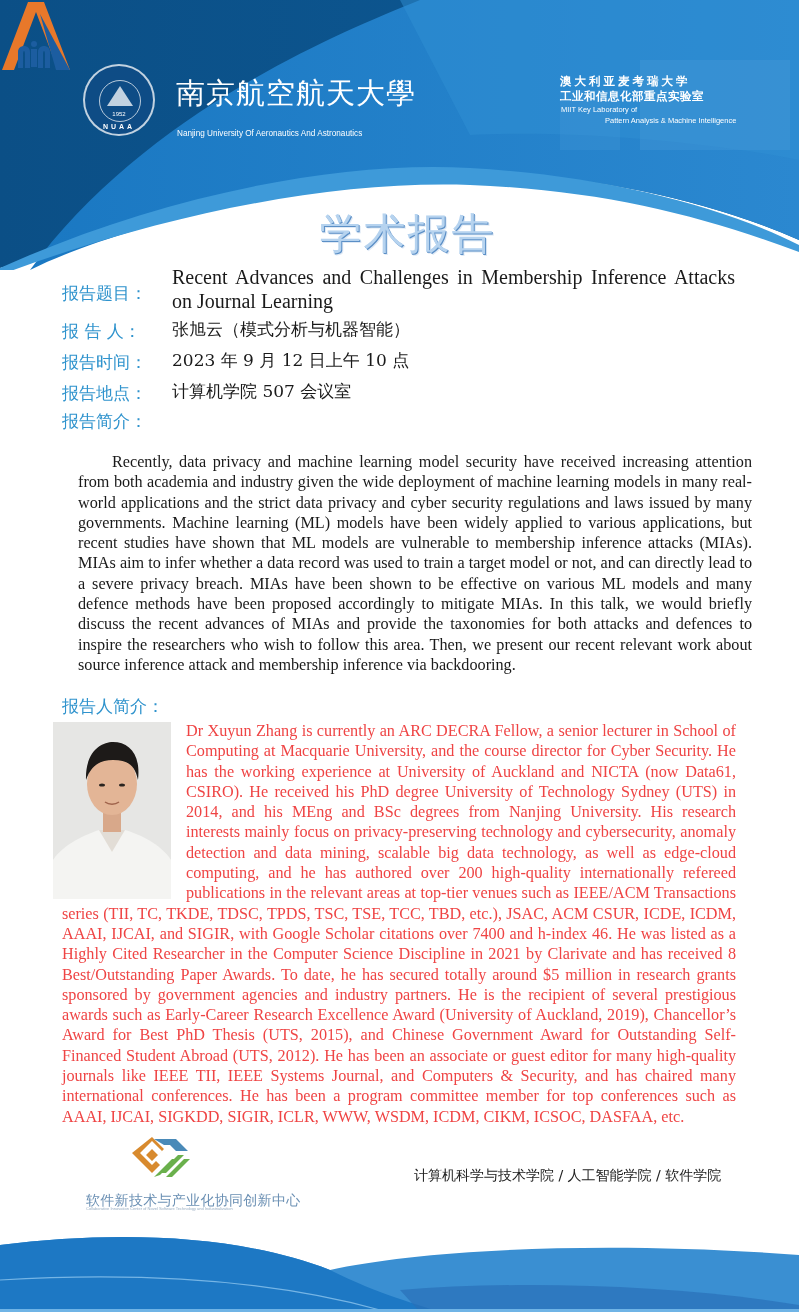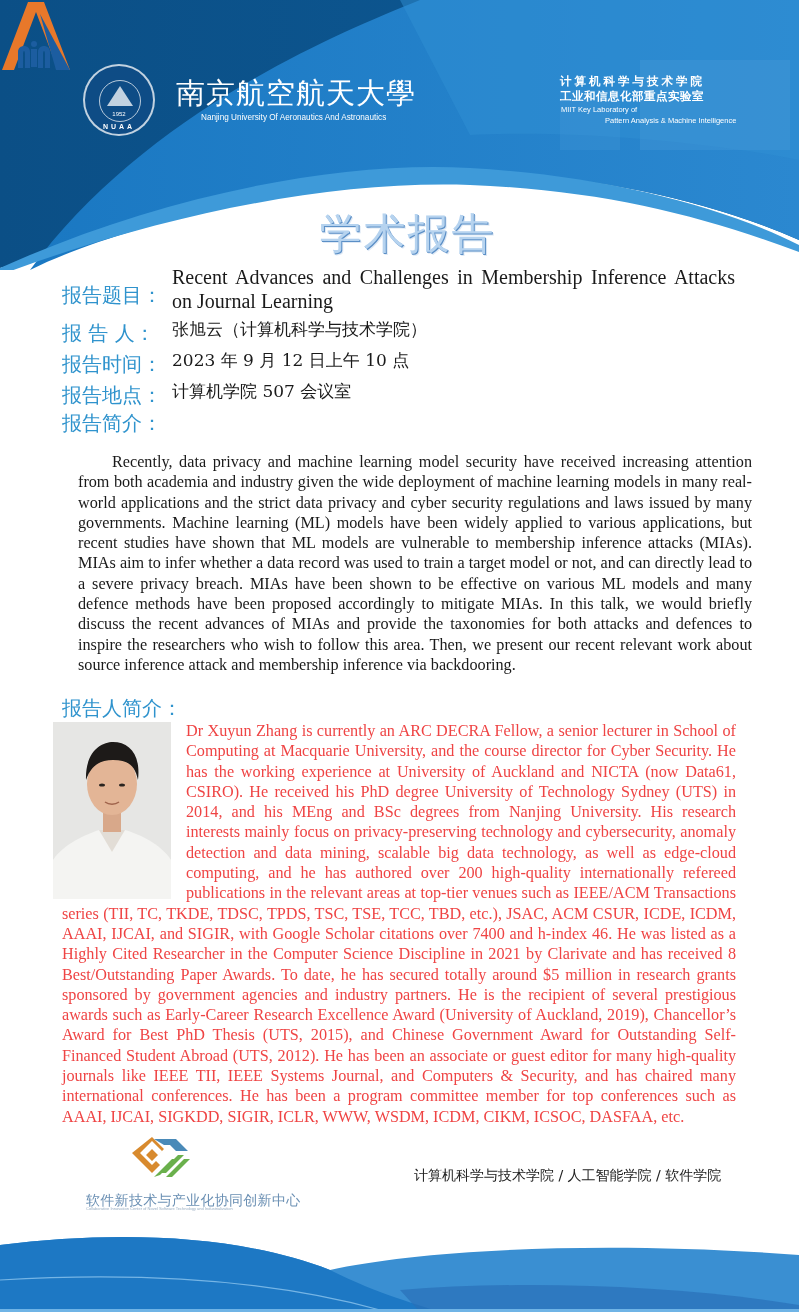--- a/index.html
+++ b/index.html
@@ -5,28 +5,28 @@
   html, body { margin:0; padding:0; }
   body { width:799px; height:1312px; position:relative; overflow:hidden; background:#ffffff; font-family:"Liberation Serif", serif; }
   .header { position:absolute; left:0; top:0; width:799px; height:270px; }
   .header svg { position:absolute; left:0; top:0; }
   .nuaa-seal { position:absolute; left:83px; top:64px; width:72px; height:72px; border-radius:50%; border:2px solid rgba(255,255,255,0.75); background:rgba(20,70,130,0.35); box-sizing:border-box; }
   .nuaa-seal .inner { position:absolute; left:14px; top:14px; width:40px; height:40px; border-radius:50%; border:1.5px solid rgba(255,255,255,0.7); }
   .nuaa-seal .tri { position:absolute; left:22px; top:20px; width:0; height:0; border-left:13px solid transparent; border-right:13px solid transparent; border-bottom:20px solid rgba(255,255,255,0.75); }
   .nuaa-seal .yr { position:absolute; left:0; right:0; top:45px; text-align:center; font:6px "Liberation Sans", sans-serif; color:#fff; }
   .nuaa-seal .ab { position:absolute; left:0; right:0; top:57px; text-align:center; font:bold 7px "Liberation Sans", sans-serif; color:#fff; letter-spacing:3px; }
   .nuaa-cn { position:absolute; left:176px; top:74px; font-family:"DejaVu Serif", serif; font-size:29px; color:#fff; letter-spacing:1px; }
-  .nuaa-en { position:absolute; left:177px; top:113px; font-family:"Liberation Sans", sans-serif; font-size:8.2px; color:#fff;margin-left:24px; }
+  .nuaa-en { position:absolute; left:177px; top:129px; font-family:"Liberation Sans", sans-serif; font-size:8.2px; color:#fff; }
   .lab-logo { position:absolute; left:486px; top:64px; width:72px; height:72px; }
   .lab-cn1 { position:absolute; left:560px; top:74px; font-family:"DejaVu Sans", sans-serif; font-size:11.5px; font-weight:bold; color:#fff; letter-spacing:3px; }
   .lab-cn2 { position:absolute; left:560px; top:89px; font-family:"DejaVu Sans", sans-serif; font-size:11.5px; font-weight:bold; color:#fff; letter-spacing:0.5px; }
   .lab-en1 { position:absolute; left:561px; top:105px; font-family:"Liberation Sans", sans-serif; font-size:7.5px; color:#fff; }
   .lab-en2 { position:absolute; left:561px; top:116px; font-family:"Liberation Sans", sans-serif; font-size:7.5px; color:#fff;margin-left:44px; }
   .main-title { position:absolute; left:0; width:799px; top:206px; text-align:center; font-family:"DejaVu Sans", sans-serif; font-size:42px; color:#b6d3ef; letter-spacing:2px; text-shadow:1px 1px 0 #5b8fc6, 2px 2px 0 #dfe9f5; font-weight:300;padding-left:8px; }
-  .label { position:absolute; left:62px; font-family:"DejaVu Sans", sans-serif; font-size:20px; color:#2f93cd; }
+  .label { position:absolute; left:62px; font-family:"DejaVu Sans", sans-serif; font-size:17px; color:#2f93cd; }
   .val { position:absolute; left:172px; font-size:19px; color:#1a1a1a; }
   .topic { position:absolute; left:172px; top:265px; width:563px; font-size:20px; line-height:24px; color:#1a1a1a; text-align:justify; text-align-last:left; }
   .abstract { position:absolute; left:62px; top:436px; width:674px; font-size:16.2px; line-height:20.3px; color:#1a1a1a; text-align:justify; text-indent:34px; margin:16px; }
   .photo { position:absolute; left:53px; top:722px; width:118px; height:177px; background:#e8e8e6; overflow:hidden; }
   .bio { position:absolute; left:62px; top:721px; width:674px; font-size:16.2px; line-height:20.3px; color:#ef4444; text-align:justify; margin:0; }
   .bio .float-space { float:left; width:124px; height:180px; }
   .ci-logo { position:absolute; left:132px; top:1133px; width:60px; height:54px; }
   .ci-cn { position:absolute; left:86px; top:1192px; font-family:"DejaVu Sans", sans-serif; font-size:14px; color:#6a8fb3; letter-spacing:0.3px; }
   .ci-en { position:absolute; left:86px; top:1206px; font-family:"Liberation Sans", sans-serif; font-size:4px; color:#9aaec2; }
   .school { position:absolute; left:414px; top:1167px; font-family:"DejaVu Sans", sans-serif; font-size:14px; color:#222; }
@@ -66,33 +66,33 @@
   <div class="nuaa-en">Nanjing University Of Aeronautics And Astronautics</div>
 
   <svg class="lab-logo" viewBox="0 0 72 72">
     <polygon points="28,2 44,2 70,70 58,70 36,12 14,70 2,70" fill="#e8782a"></polygon>
     <polygon points="40,14 70,70 56,70" fill="#1c5da0"></polygon>
     <circle cx="34" cy="44" r="3" fill="#1c5da0"></circle>
     <rect x="31" y="49" width="6" height="18" fill="#1c5da0"></rect>
     <path d="M18,68 L18,52 C18,44 30,44 30,52 L30,68 L25,68 L25,54 C25,50 23,50 23,54 L23,68 Z" fill="#1c5da0"></path>
     <path d="M38,68 L38,52 C38,44 50,44 50,52 L50,68 L45,68 L45,54 C45,50 43,50 43,54 L43,68 Z" fill="#1c5da0"></path>
   </svg>
-  <div class="lab-cn1">计算机科学与技术学院</div>
+  <div class="lab-cn1">澳大利亚麦考瑞大学</div>
   <div class="lab-cn2">工业和信息化部重点实验室</div>
   <div class="lab-en1">MIIT Key Laboratory of</div>
   <div class="lab-en2">Pattern Analysis &amp; Machine Intelligence</div>
 </div>
 
 <div class="main-title">学术报告</div>
 
 <div class="label" style="top:282px;">报告题目：</div>
 <div class="topic">Recent Advances and Challenges in Membership Inference Attacks on Journal Learning</div>
 
 <div class="label" style="top:320px;">报 告 人：</div>
-<div class="val" style="top:318px; font-family:'DejaVu Serif', serif; font-size:17px;">张旭云（计算机科学与技术学院）</div>
+<div class="val" style="top:318px; font-family:'DejaVu Serif', serif; font-size:17px;">张旭云（模式分析与机器智能）</div>
 
 <div class="label" style="top:351px;">报告时间：</div>
 <div class="val" style="top:349px; font-family:'DejaVu Serif', serif; font-size:17px;">2023 年 9 月 12 日上午 10 点</div>
 
 <div class="label" style="top:382px;">报告地点：</div>
 <div class="val" style="top:380px; font-family:'DejaVu Serif', serif; font-size:17px;">计算机学院 507 会议室</div>
 
 <div class="label" style="top:410px;">报告简介：</div>
 <p class="abstract">Recently, data privacy and machine learning model security have received increasing attention from both academia and industry given the wide deployment of machine learning models in many real-world applications and the strict data privacy and cyber security regulations and laws issued by many governments. Machine learning (ML) models have been widely applied to various applications, but recent studies have shown that ML models are vulnerable to membership inference attacks (MIAs). MIAs aim to infer whether a data record was used to train a target model or not, and can directly lead to a severe privacy breach. MIAs have been shown to be effective on various ML models and many defence methods have been proposed accordingly to mitigate MIAs. In this talk, we would briefly discuss the recent advances of MIAs and provide the taxonomies for both attacks and defences to inspire the researchers who wish to follow this area. Then, we present our recent relevant work about source inference attack and membership inference via backdooring.</p>
 

